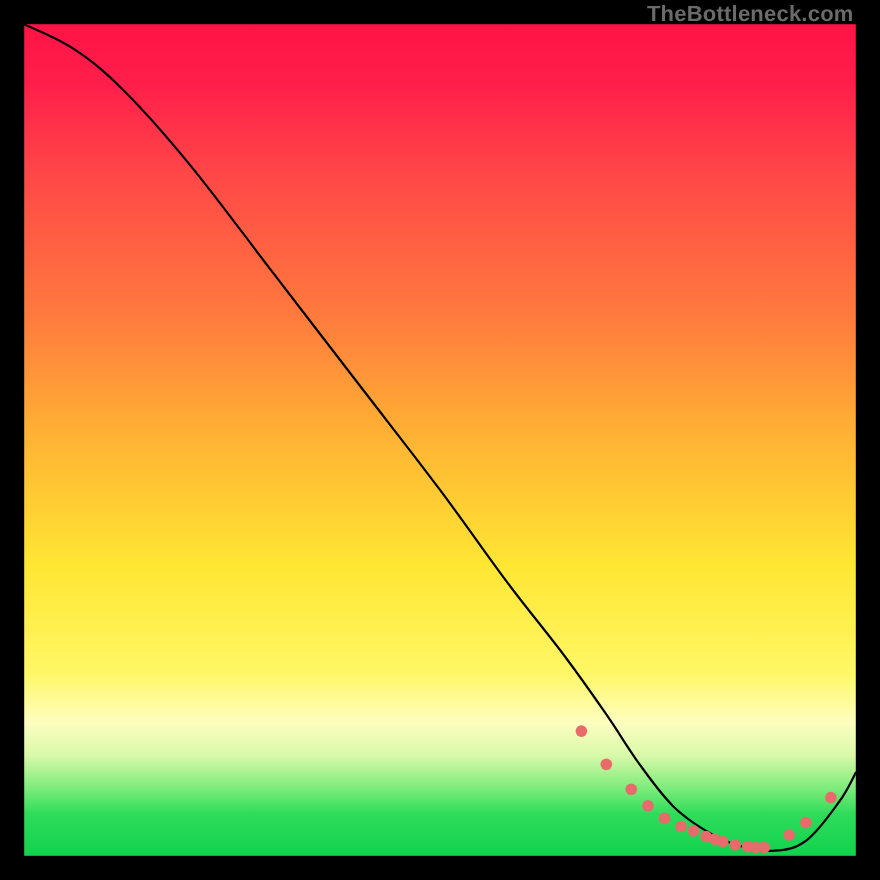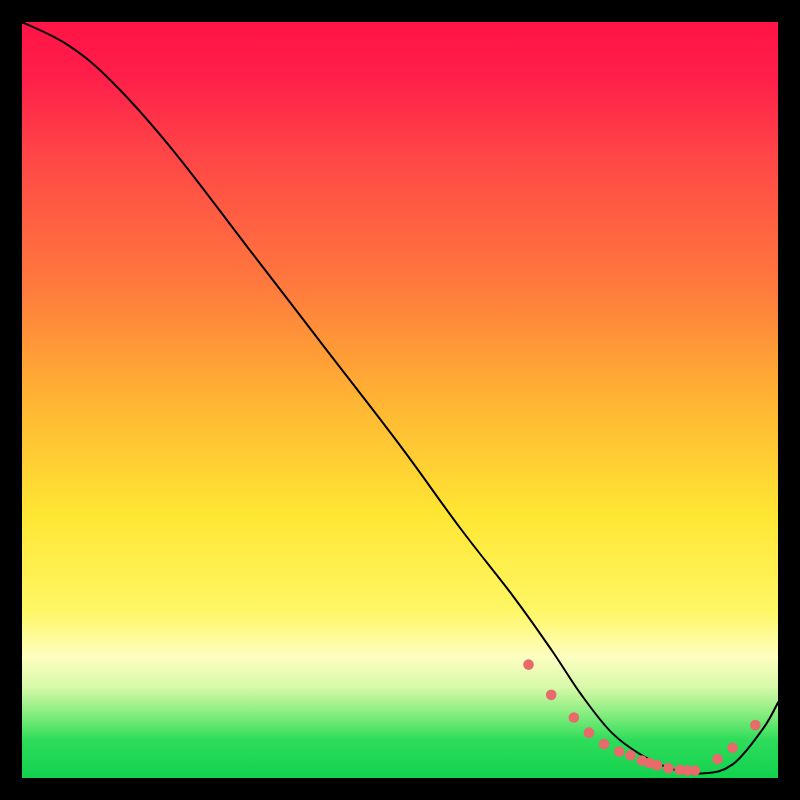--- a/index.html
+++ b/index.html
@@ -56,20 +56,21 @@
     top: 0;
     width: 756px;
     height: 756px;
     overflow: visible;
   }
 </style>
 </head>
 <body>
 
 <div class="stage">
+  <div class="watermark">TheBottleneck.com</div>
 
   <div class="plot">
     <svg class="curve" viewBox="0 0 756 756" preserveAspectRatio="none">
       <path id="curve-path" fill="none" stroke="#000000" stroke-width="2" stroke-linecap="round" stroke-linejoin="round" d="M 0 0 C 8.1648 4.082400000000011, 29.0304 11.79360000000006, 45.36 22.680000000000064 C 61.6896 33.566400000000066, 71.6688 41.42880000000004, 90.72 60.48000000000002 C 109.7712 79.5312, 126.70560000000002 98.58239999999998, 151.20000000000002 128.51999999999998 C 175.6944 158.45759999999999, 199.58399999999997 191.41920000000005, 226.79999999999998 226.80000000000007 C 254.016 262.1808000000001, 275.184 289.6992000000001, 302.40000000000003 325.08000000000004 C 329.61600000000004 360.4608, 353.5056 390.7008, 378 423.36 C 402.4944 456.0192, 418.068 479.304, 438.47999999999996 506.52 C 458.89199999999994 533.736, 475.07040000000006 552.7872, 491.40000000000003 574.56 C 507.7296 596.3327999999999, 516.9527999999999 609.7896, 529.1999999999999 627.48 C 541.4472 645.1704000000001, 548.5536 657.8712, 559.4399999999999 672.84 C 570.3263999999999 687.8088, 578.7936000000001 699.7536, 589.6800000000001 710.64 C 600.5664 721.5264, 609.0336 726.7881600000001, 619.92 733.32 C 630.8063999999999 739.85184, 639.2736 743.66208, 650.16 746.928 C 661.0464 750.19392, 669.5136 752.28048, 680.4 751.464 C 691.2864 750.6475200000001, 699.7536 750.4207200000001, 710.64 742.392 C 721.5264 734.36328, 732.7152 718.01856, 740.88 706.86 C 749.0448 695.70144, 753.2784 685.1628, 756 680.4"></path>
       <g id="scatter-group">
           <circle cx="506.52000000000004" cy="642.6" r="5.3" fill="#e86a6a"></circle>
           <circle cx="529.1999999999999" cy="672.84" r="5.3" fill="#e86a6a"></circle>
           <circle cx="551.88" cy="695.52" r="5.3" fill="#e86a6a"></circle>
           <circle cx="567" cy="710.64" r="5.3" fill="#e86a6a"></circle>
           <circle cx="582.12" cy="721.98" r="5.3" fill="#e86a6a"></circle>

